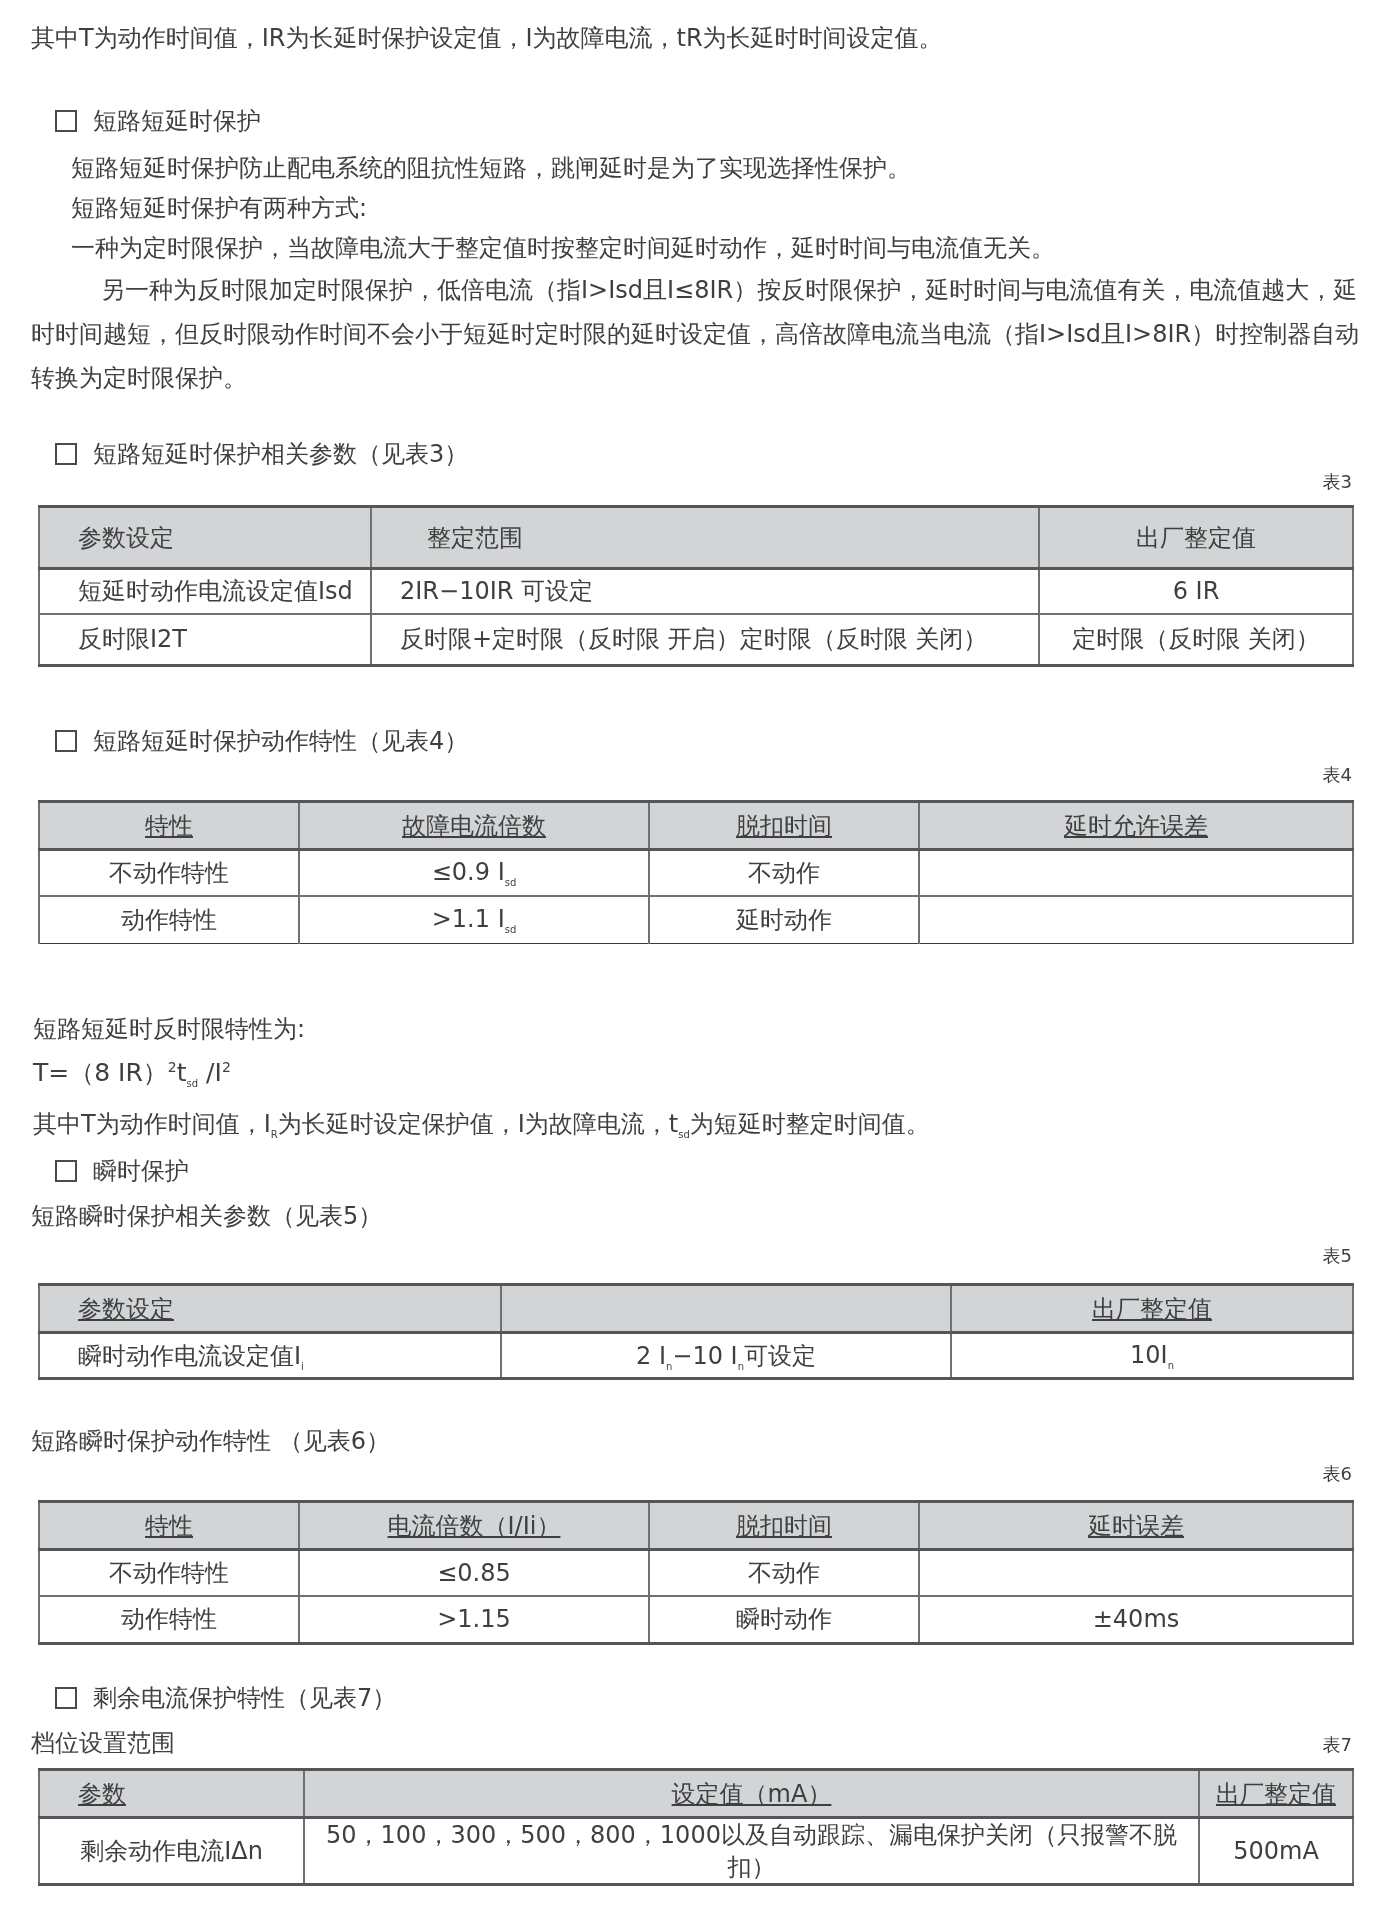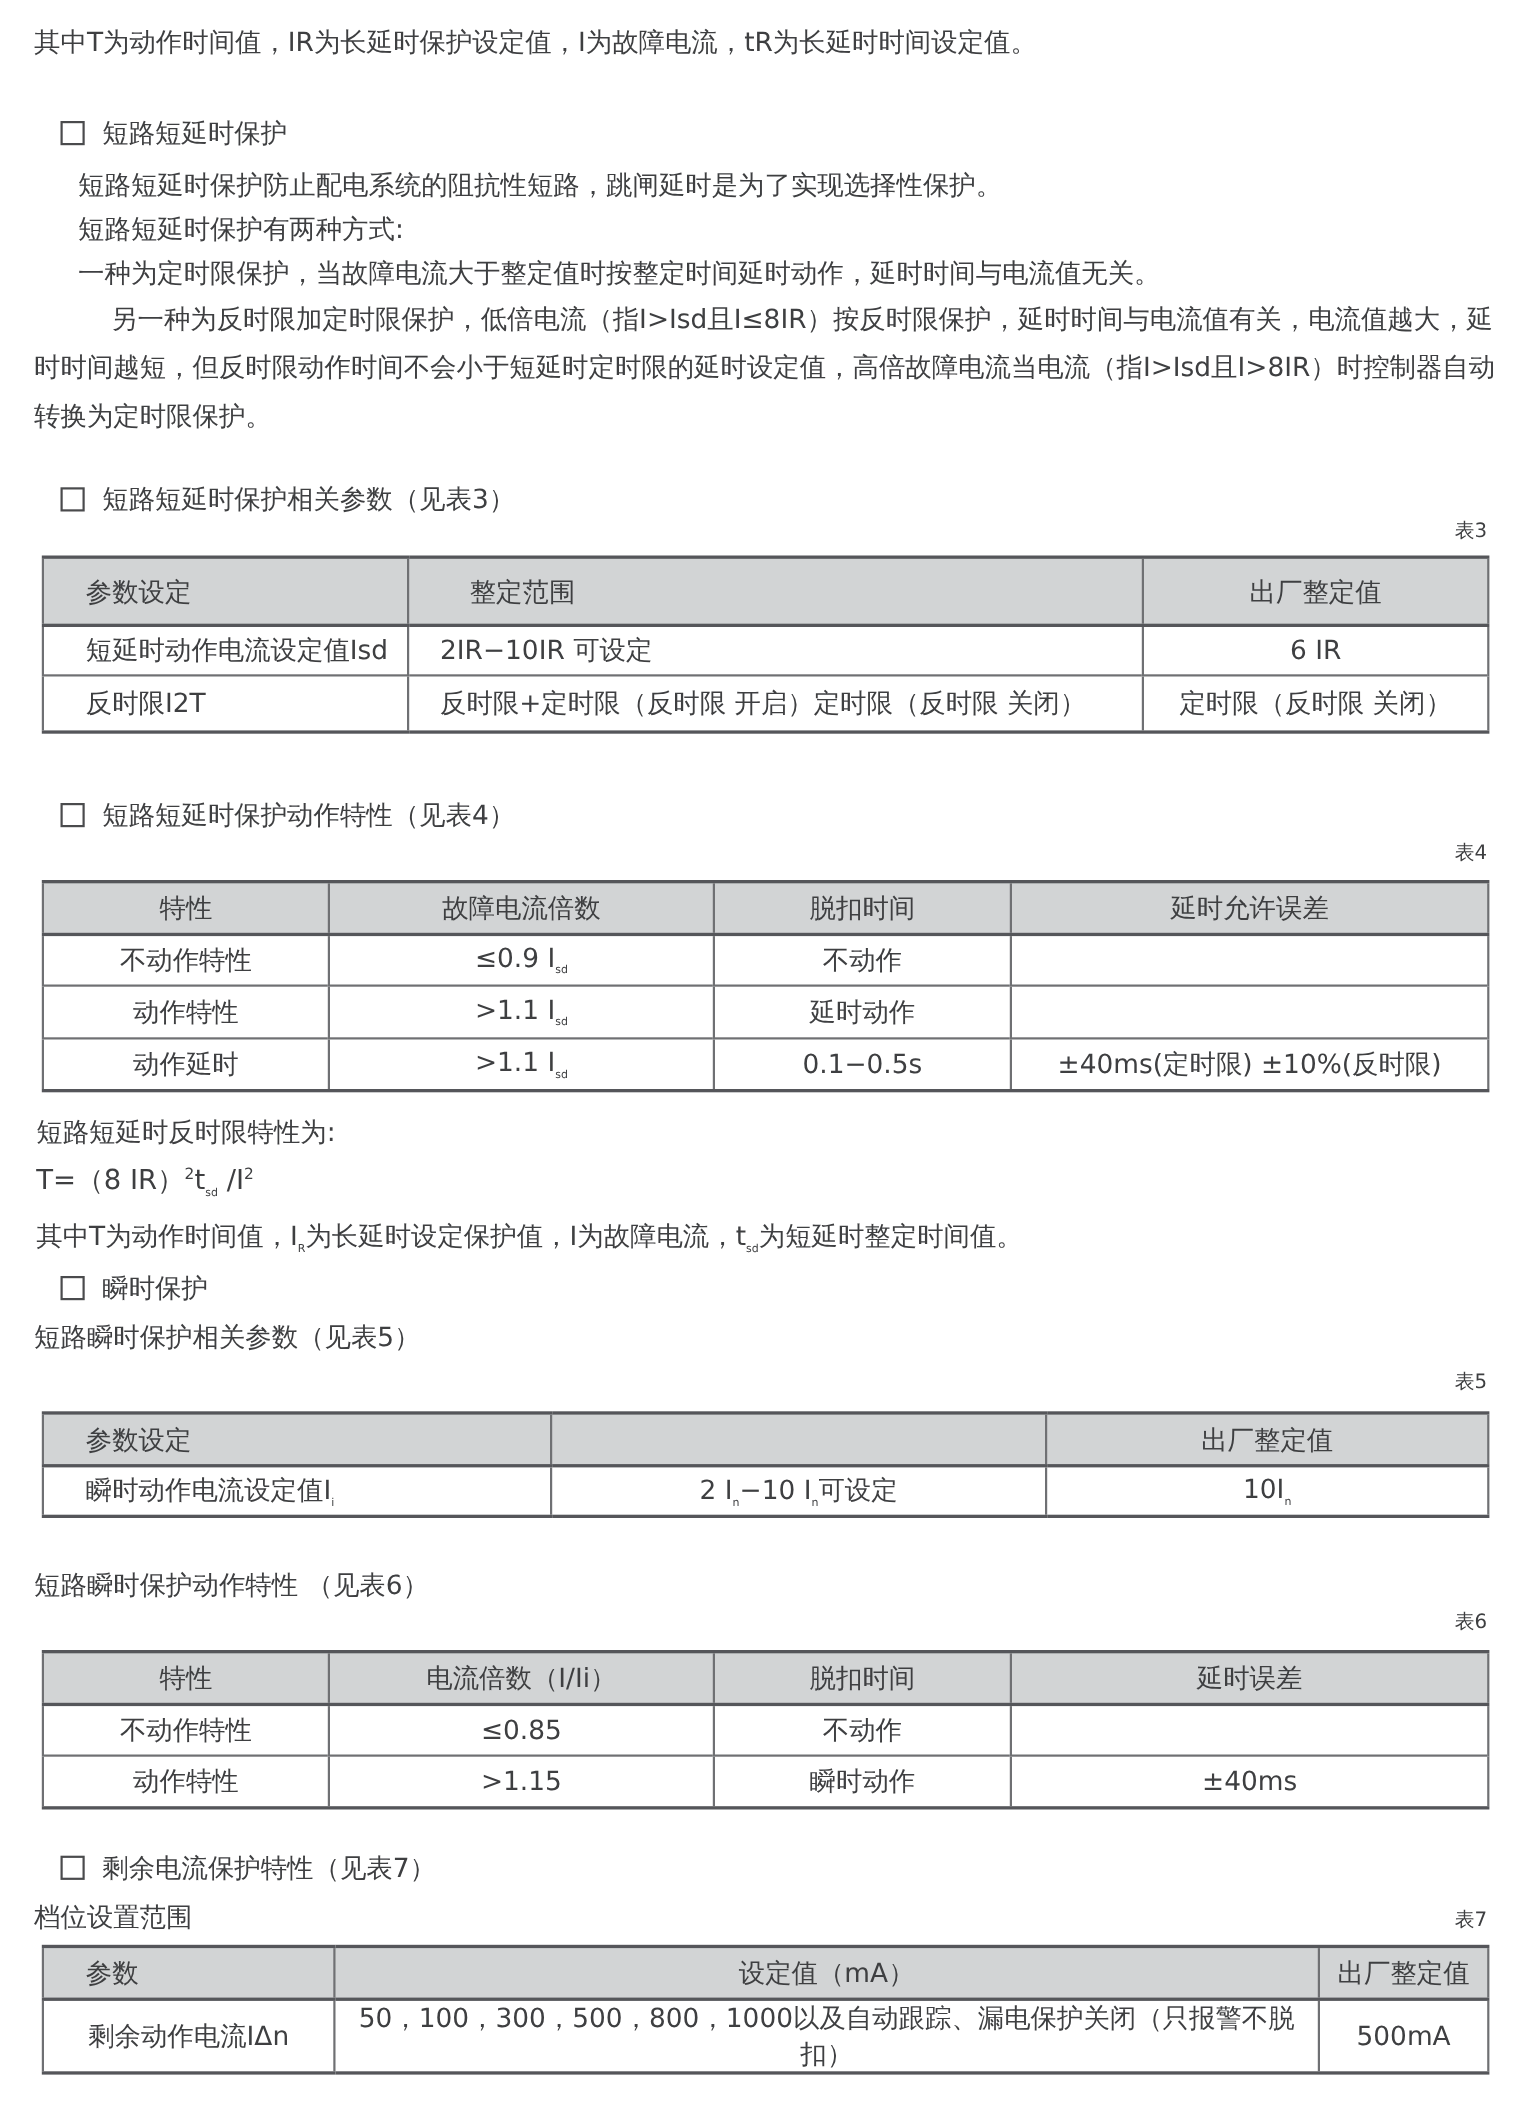--- a/index.html
+++ b/index.html
@@ -31,21 +31,21 @@
     background: #d2d4d5;
     border-top: 3px solid #55565a; border-bottom: 3px solid #55565a;
   }
   .tbl tbody tr td { border-bottom: 1px solid #0c4a6e; }
   .tbl tbody tr.last td { border-bottom: 3px solid #55565a; }
   .al { text-align: left !important; margin-left: 20px; }
   .pl38 { padding-left: 38px !important; }
   .pl28 { padding-left: 28px !important; }
   .pl55 { padding-left: 55px !important; }
   .h62 th { height: 62px; }
-  .h48 th { height: 48px; }
+  .h48 th { height: 48px; text-decoration: underline; }
   .r45 td { height: 45px; }
   .r46 td { height: 46px; }
   .r48 td { height: 48px; }
   .r52 td { height: 52px; }
   sub { font-size: 10px; }
   sup { font-size: 14px; }
   .formula { font-size: 25px; }
 </style>
 </head>
 <body>
@@ -121,26 +121,20 @@
       <td><span>≤0.9 I</span><sub>sd</sub></td>
       <td>不动作</td>
       <td></td>
     </tr>
     <tr class="r48">
       <td>动作特性</td>
       <td><span>&gt;1.1 I</span><sub>sd</sub></td>
       <td>延时动作</td>
       <td></td>
     </tr>
-    <tr class="r48 last">
-      <td>动作延时</td>
-      <td><span>&gt;1.1 I</span><sub>sd</sub></td>
-      <td>0.1−0.5s</td>
-      <td>±40ms(定时限) ±10%(反时限)</td>
-    </tr>
   </tbody>
 </table>
 
 <p class="abs txt" style="top:1013px;left:33px">短路短延时反时限特性为:</p>
 <p class="abs txt formula" style="top:1056px;left:33px"><span>T=（8 IR）</span><sup>2</sup><span>t</span><sub>sd</sub><span> /I</span><sup>2</sup></p>
 <p class="abs txt" style="top:1108px;left:33px"><span>其中T为动作时间值，I</span><sub>R</sub><span>为长延时设定保护值，I为故障电流，t</span><sub>sd</sub><span>为短延时整定时间值。</span></p>
 
 <div class="abs sec-title" style="top:1155px;left:31px">
   <span class="sq"></span>
   <span>瞬时保护</span>

